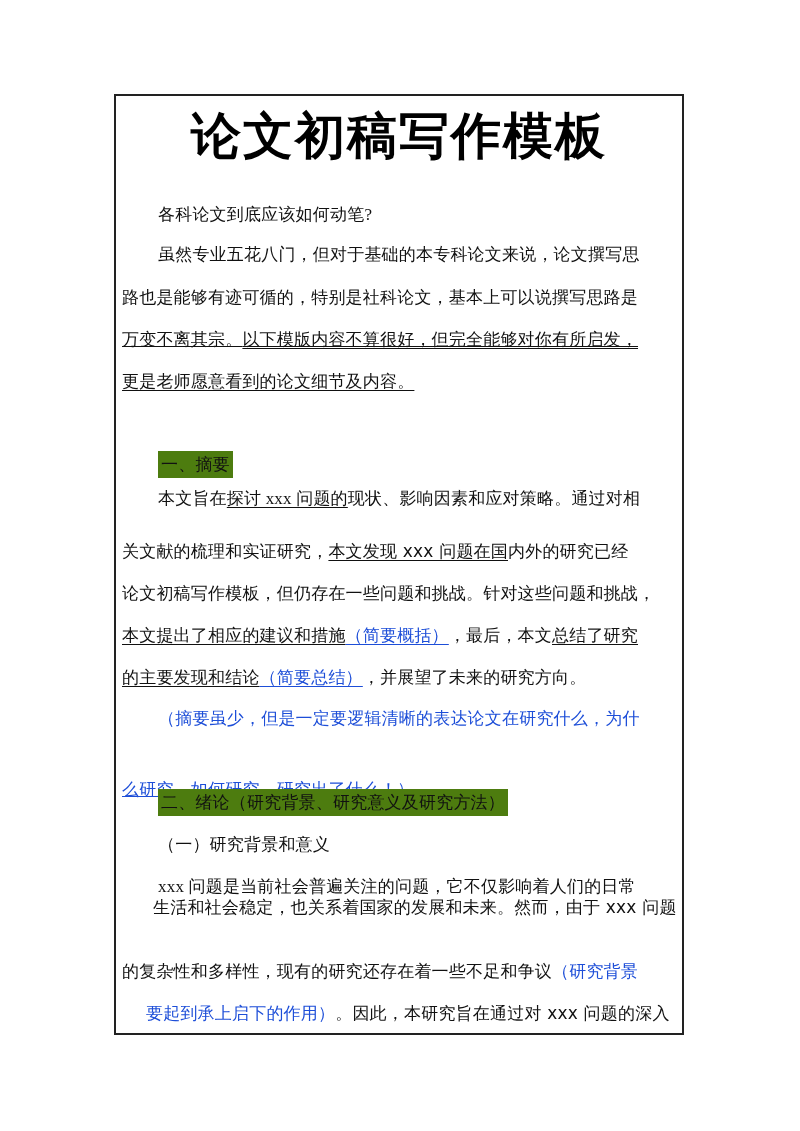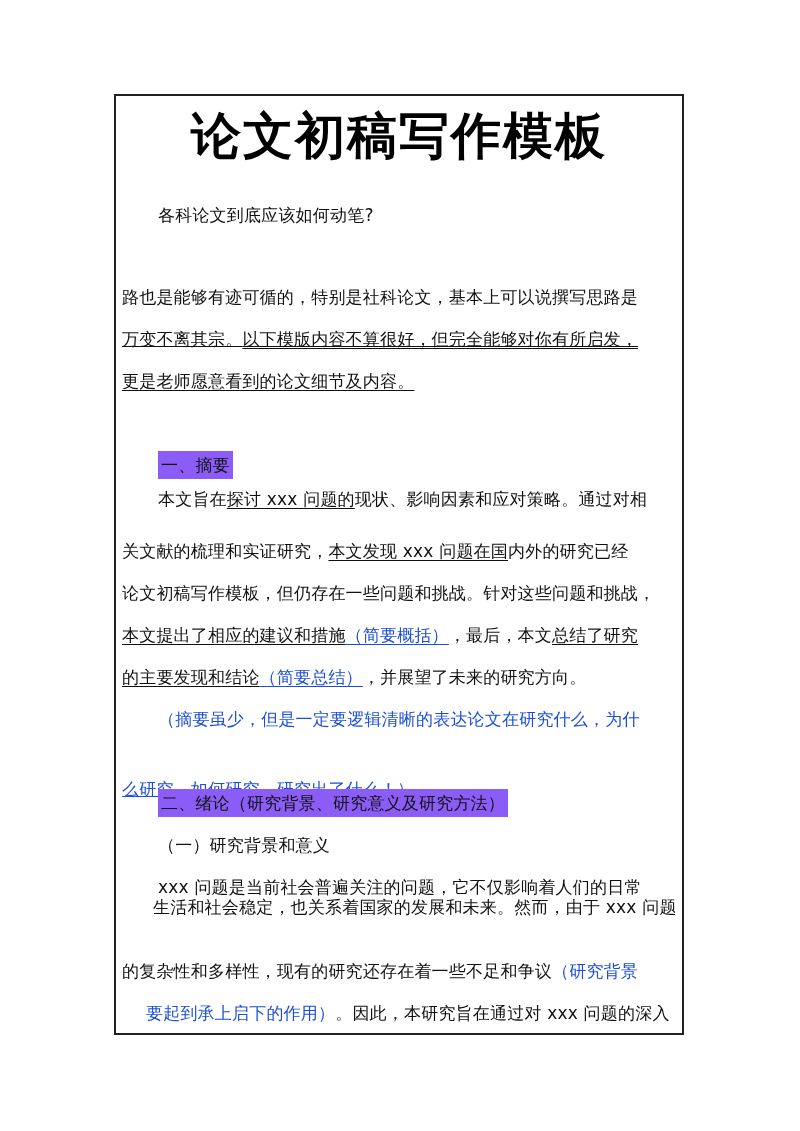--- a/index.html
+++ b/index.html
@@ -4,32 +4,33 @@
   <style>
     html, body { margin: 0; padding: 0; background: #ffffff; }
     body { width: 800px; height: 1131px; position: relative; overflow: hidden;
       font-family: "DejaVu Sans", "Liberation Sans", sans-serif; color: #111; }
     .page-frame { position: absolute; left: 114px; top: 94px; width: 570px; height: 941px;
       border: 2px solid #222; box-sizing: border-box; overflow: hidden; }
     .title { position: absolute; left: 0; right: 0; top: 10px; text-align: center;
       font-size: 50px; font-weight: bold; letter-spacing: 2px; color: #000; line-height: 60px; }
     .line { position: absolute; left: 6px; right: 6px; font-size: 17px; line-height: 22px;
       white-space: nowrap; letter-spacing: 0.2px; }
-    .indent { padding-left: 36px; }
+    .indent { padding-left: 36px; font-family: Liberation Serif, serif; }
     .u { text-decoration: underline; text-underline-offset: 3px; }
     .red { color: #1d4ed8; }
-    .hl { background: #8b5cf6; padding: 4px 3px; }
+    .hl { background: #4d7c0f; padding: 4px 3px; }
   </style>
 </head>
 <body>
 
 <div class="page-frame">
   <div class="title">论文初稿写作模板</div>
 
   <div class="line indent" style="top:108px;">各科论文到底应该如何动笔?</div>
+  <div class="line indent" style="top:148px;">虽然专业五花八门，但对于基础的本专科论文来说，论文撰写思</div>
   <div class="line" style="top:190px;">路也是能够有迹可循的，特别是社科论文，基本上可以说撰写思路是</div>
   <div class="line" style="top:232px;text-decoration:underline;">
     <span>万变不离其宗。</span><span class="u">以下模版内容不算很好，但完全能够对你有所启发，</span>
   </div>
   <div class="line" style="top:274px;">
     <span class="u">更是老师愿意看到的论文细节及内容。</span>
   </div>
 
   <div class="line indent" style="top:358px;">
     <span class="hl">一、摘要</span>

